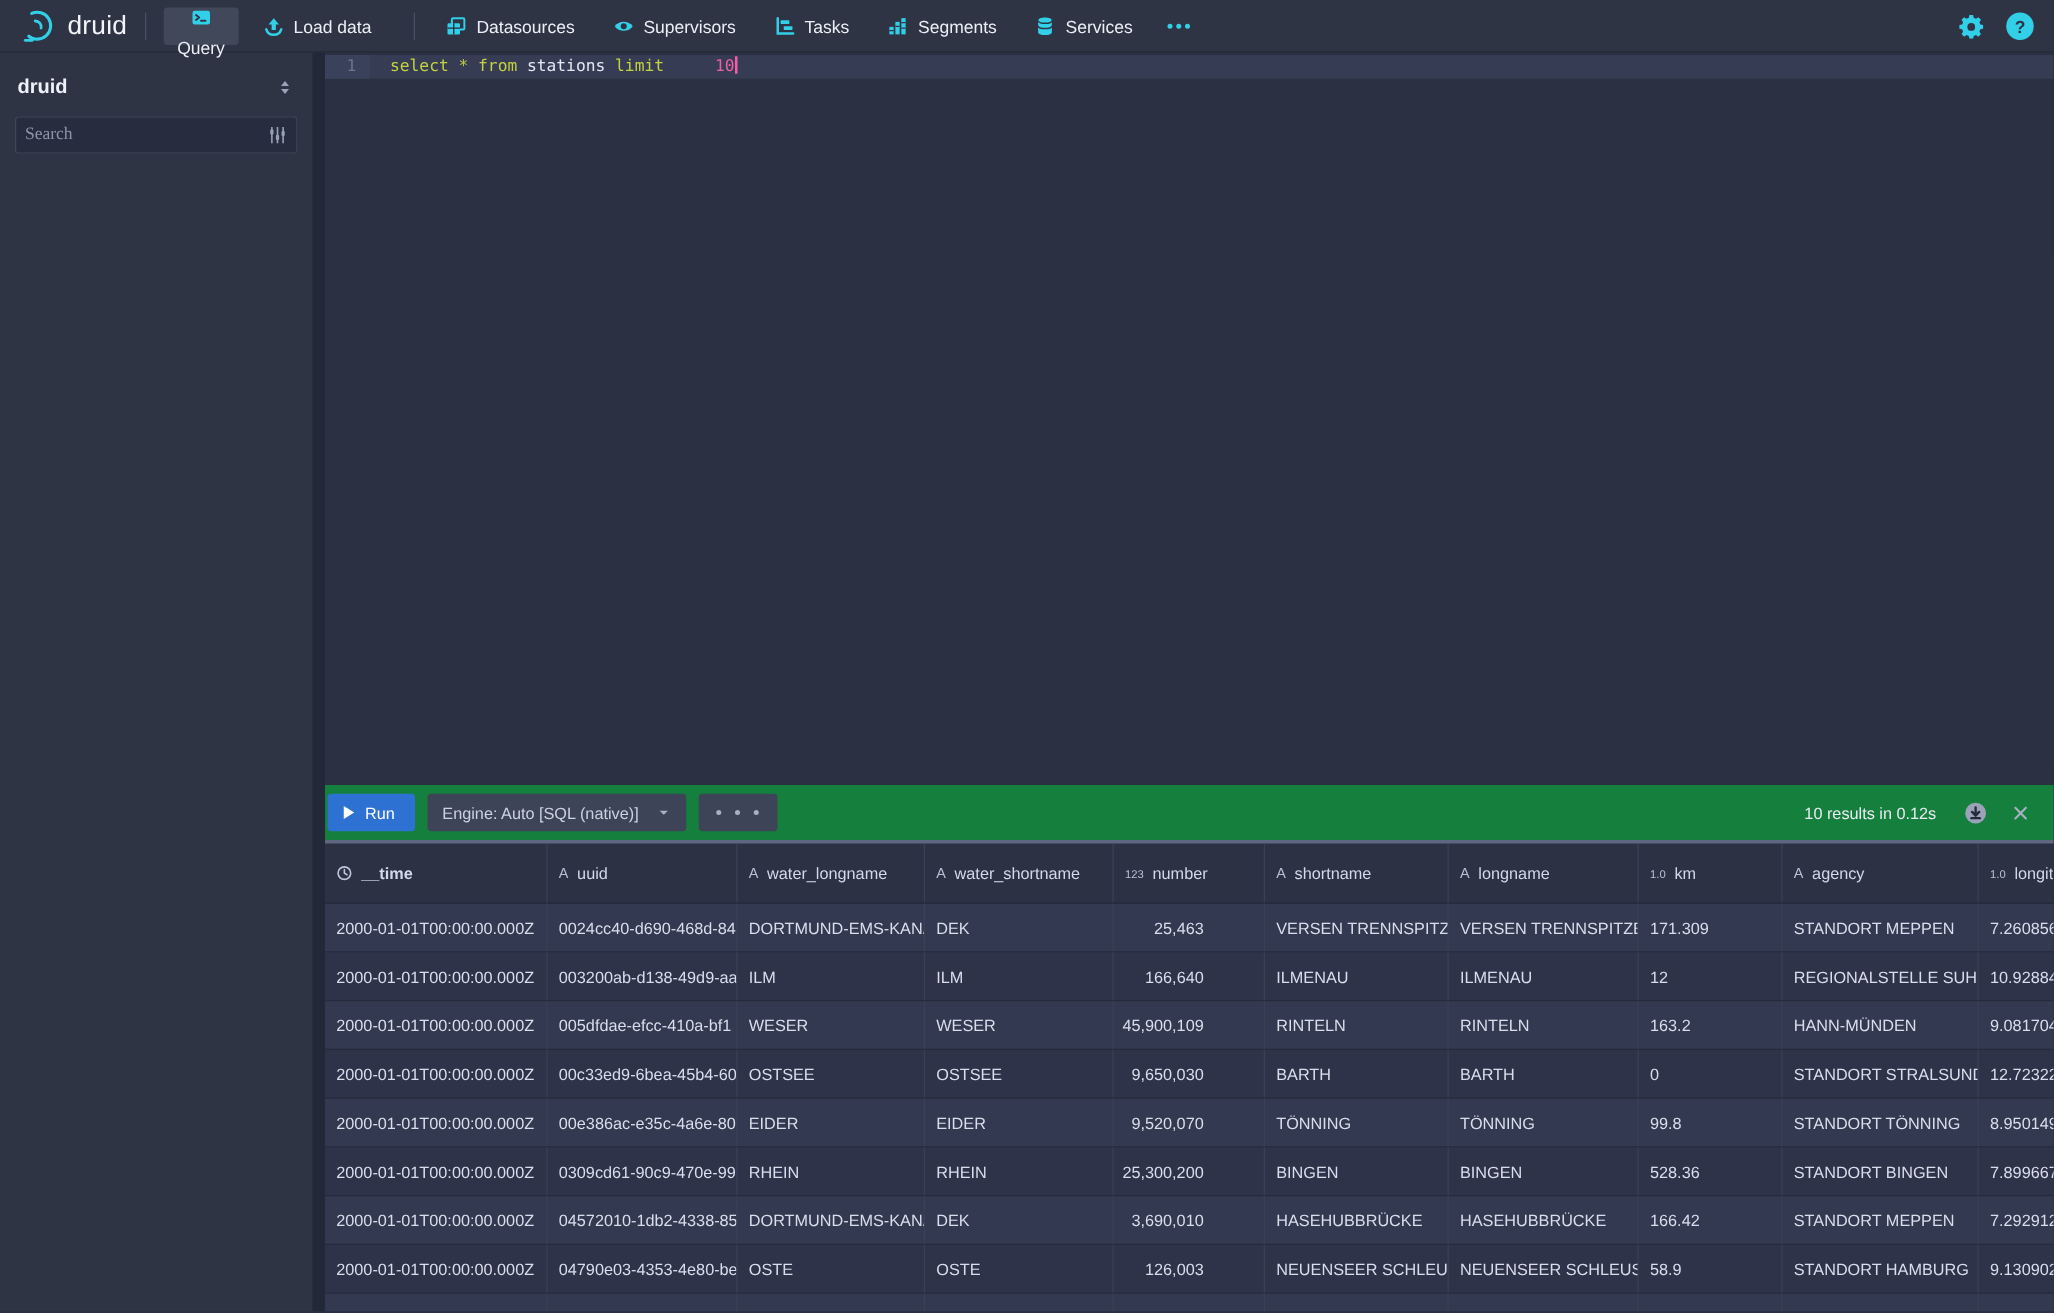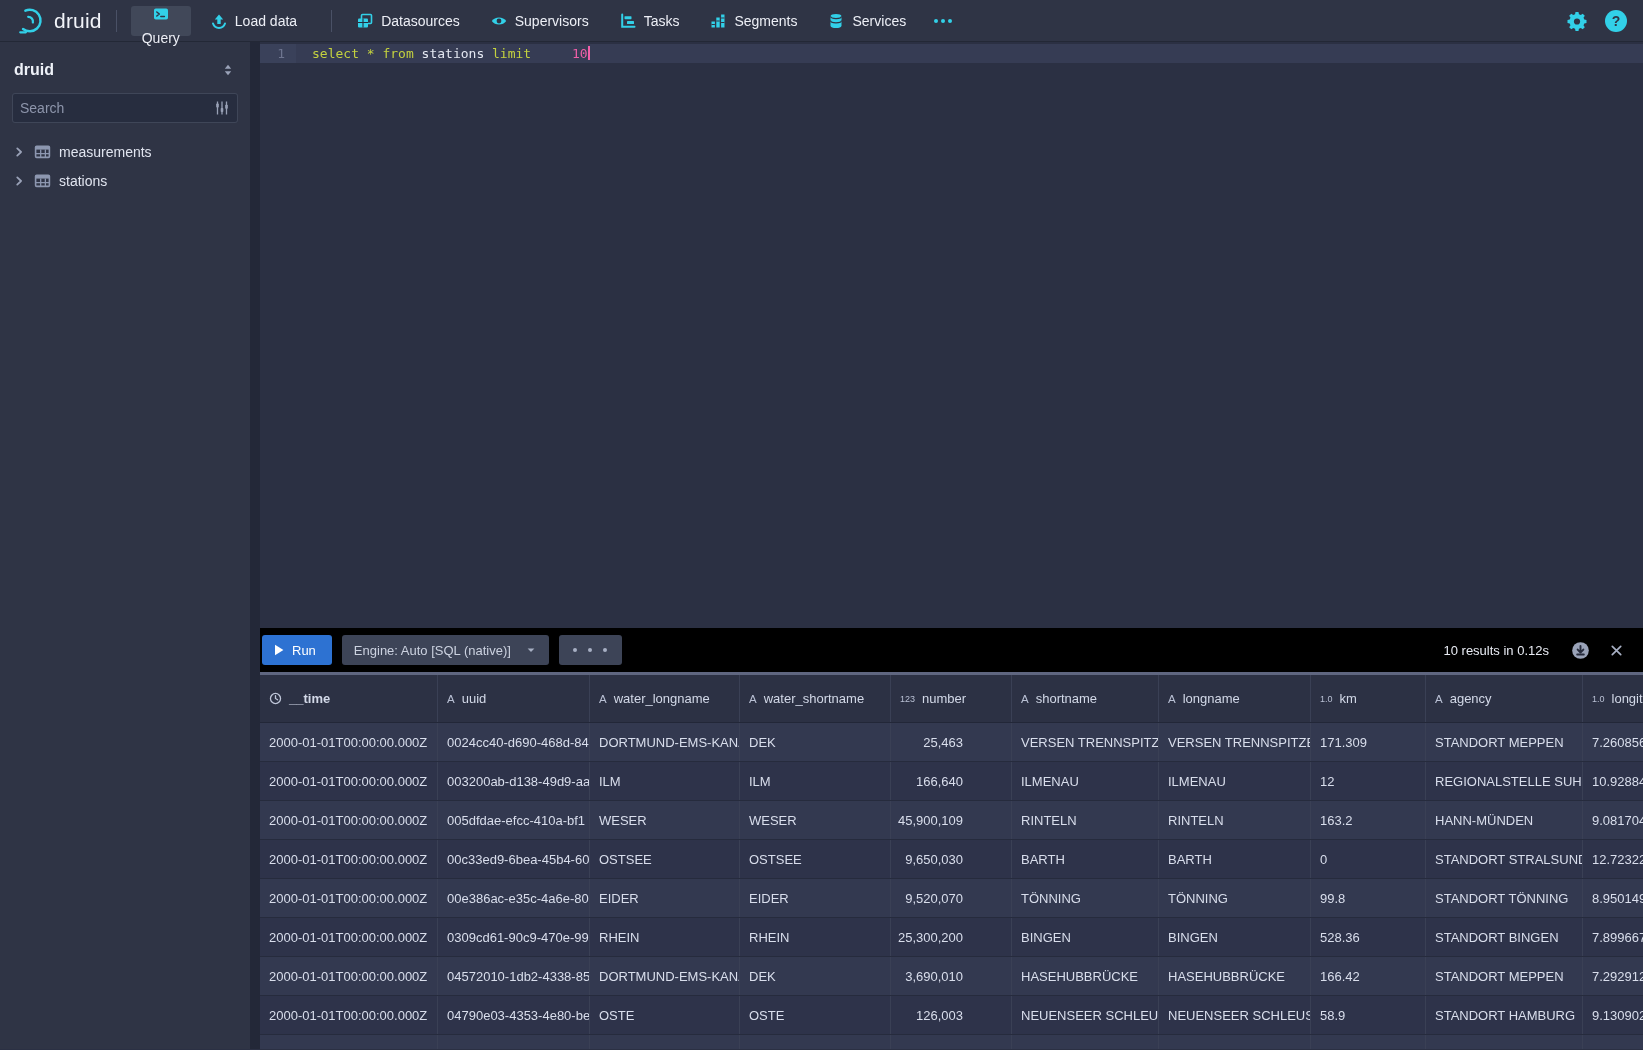--- a/index.html
+++ b/index.html
@@ -37,21 +37,21 @@
   .main { flex:1; min-width:0; display:flex; flex-direction:column; background:#2b3043; }
   
   .schema-row { display:flex; align-items:center; justify-content:space-between; padding:19px 14px 12px 14px; cursor:pointer; }
   .schema-name { font-size:16px; font-weight:600; color:#eef1f8; }
   .search-box {
     margin:2px 12px 10px 12px; height:30px; background:#272d3f; border-radius:3px;
     box-shadow: inset 0 0 0 1px #3f4658; display:flex; align-items:center; padding:0 8px;
   }
   .search-box input {
     flex:1; background:transparent; border:none; outline:none; color:#eab308;
-    font-size:14px; font-family:Liberation Sans, sans-serif;
+    font-size:14px; font-family:Liberation Serif, serif;
   }
   .search-box input::placeholder { color:#8d95ab; }
   .tree { padding-top:4px; }
   .tree-row { display:flex; align-items:center; gap:8px; height:29px; padding:0 8px 0 12px; font-size:14px; color:#e0e4ef; cursor:pointer; }
   .tree-row svg { flex:none; }
   
   .tabbar { height:52px; background:#262b3c; display:flex; align-items:stretch; padding-left:8px; flex:none; }
   .tab { position:relative; display:flex; align-items:center; gap:12px; padding:0 12px; font-size:14px; color:#eceff6; background:#2c3144; cursor:pointer; }
   .tab.active::after { content:""; position:absolute; left:0; right:0; bottom:3px; height:3px; background:#ccd2e2; }
   .tab .closex { display:flex; cursor:pointer; }
@@ -59,21 +59,21 @@
   
   .editor { flex:1; position:relative; font-family:"DejaVu Sans Mono", monospace; font-size:13px; overflow:hidden; }
   .active-line { position:absolute; top:2px; left:0; right:0; height:19px; background:#363c54; }
   .gutter-num { position:absolute; top:2px; left:0; width:36px; height:19px; line-height:19px; text-align:right; padding-right:11px; color:#6e7590; background:#3a415a; }
   .code-line { position:absolute; top:2px; left:52px; height:19px; line-height:19px; white-space:pre; }
   .tok-keyword { color:#c4d23f; }
   .tok-plain { color:#e4e8f2; }
   .tok-number { color:#ee5fa7;margin-left:33px; }
   .cursor { display:inline-block; width:2px; height:14px; background:#f25fa8; vertical-align:-2px; }
   
-  .runbar { height:44px; flex:none; background:#000000; display:flex; align-items:center; padding:0 14px 0 2px; gap:10px; }
+  .runbar { height:44px; flex:none; background:#15803d; display:flex; align-items:center; padding:0 14px 0 2px; gap:10px; }
   .btn { height:30px; display:flex; align-items:center; gap:8px; padding:0 12px; border-radius:3px; font-size:13px; cursor:pointer; }
   .btn-run { background:#2d72d2; color:#fff; padding:0 16px 0 12px; }
   .btn-dark { background:#3d4457; color:#ccd2e0; }
   .btn-more { padding:0 13px; }
   .btn-more i { width:4px; height:4px; border-radius:50%; background:#a8b0c4; display:block; margin:0 1.5px; }
   .run-spacer { flex:1; }
   .result-summary { font-size:13px; color:#e8ebf3; margin-right:8px; }
   .icon-btn { display:flex; align-items:center; justify-content:center; width:26px; height:26px; cursor:pointer; }
   .splitter { height:3px; flex:none; background:#5f6680; cursor:row-resize; }
   
@@ -203,44 +203,20 @@
       </svg>
     </div>
     <div class="search-box">
       <input type="text" placeholder="Search" style="">
       <svg width="16" height="16" viewBox="0 0 16 16" style="cursor:pointer">
         <path d="M3.5 1.5 v13 M8 1.5 v13 M12.5 1.5 v13" stroke="#98a0b5" stroke-width="1.3"></path>
         <rect x="2.2" y="3.5" width="2.6" height="4" rx=".8" fill="#98a0b5"></rect>
         <rect x="6.7" y="8" width="2.6" height="4" rx=".8" fill="#98a0b5"></rect>
         <rect x="11.2" y="4.8" width="2.6" height="4" rx=".8" fill="#98a0b5"></rect>
       </svg>
-    </div>
-    <div class="tree">
-      <div class="tree-row">
-        <svg width="14" height="14" viewBox="0 0 16 16">
-          <path d="M6 3.8 L10.4 8 L6 12.2" fill="none" stroke="#9aa2b8" stroke-width="2" stroke-linecap="round" stroke-linejoin="round"></path>
-        </svg>
-        <svg width="17" height="17" viewBox="0 0 16 16">
-          <rect x="1.5" y="3" width="13" height="10.5" rx="1" fill="none" stroke="#8d97b0" stroke-width="1.5"></rect>
-          <rect x="1.5" y="3" width="13" height="3.2" fill="#8d97b0"></rect>
-          <path d="M6.3 6.2 v7.3 M10.7 6.2 v7.3 M1.5 9.9 h13" stroke="#8d97b0" stroke-width="1.2"></path>
-        </svg>
-        <span>measurements</span>
-      </div>
-      <div class="tree-row">
-        <svg width="14" height="14" viewBox="0 0 16 16">
-          <path d="M6 3.8 L10.4 8 L6 12.2" fill="none" stroke="#9aa2b8" stroke-width="2" stroke-linecap="round" stroke-linejoin="round"></path>
-        </svg>
-        <svg width="17" height="17" viewBox="0 0 16 16">
-          <rect x="1.5" y="3" width="13" height="10.5" rx="1" fill="none" stroke="#8d97b0" stroke-width="1.5"></rect>
-          <rect x="1.5" y="3" width="13" height="3.2" fill="#8d97b0"></rect>
-          <path d="M6.3 6.2 v7.3 M10.7 6.2 v7.3 M1.5 9.9 h13" stroke="#8d97b0" stroke-width="1.2"></path>
-        </svg>
-        <span>stations</span>
-      </div>
     </div>
   </aside>
 
   <div class="main-gutter"></div>
 
   <div class="main">
 
 
     <div class="editor">
       <div class="active-line"></div>

